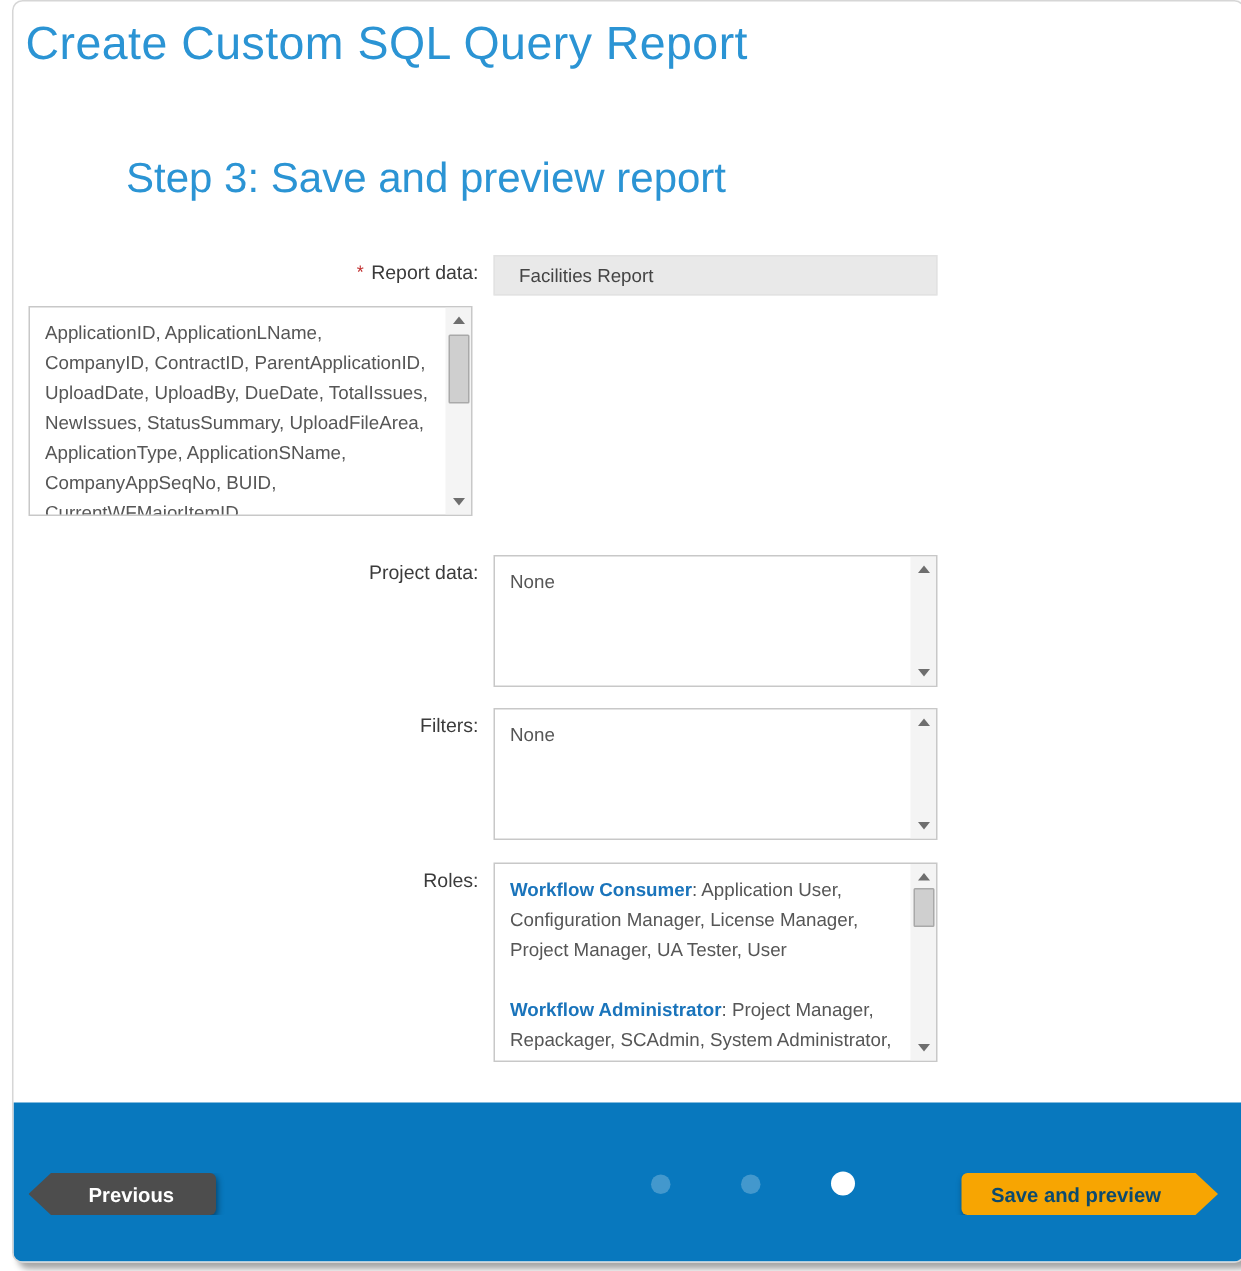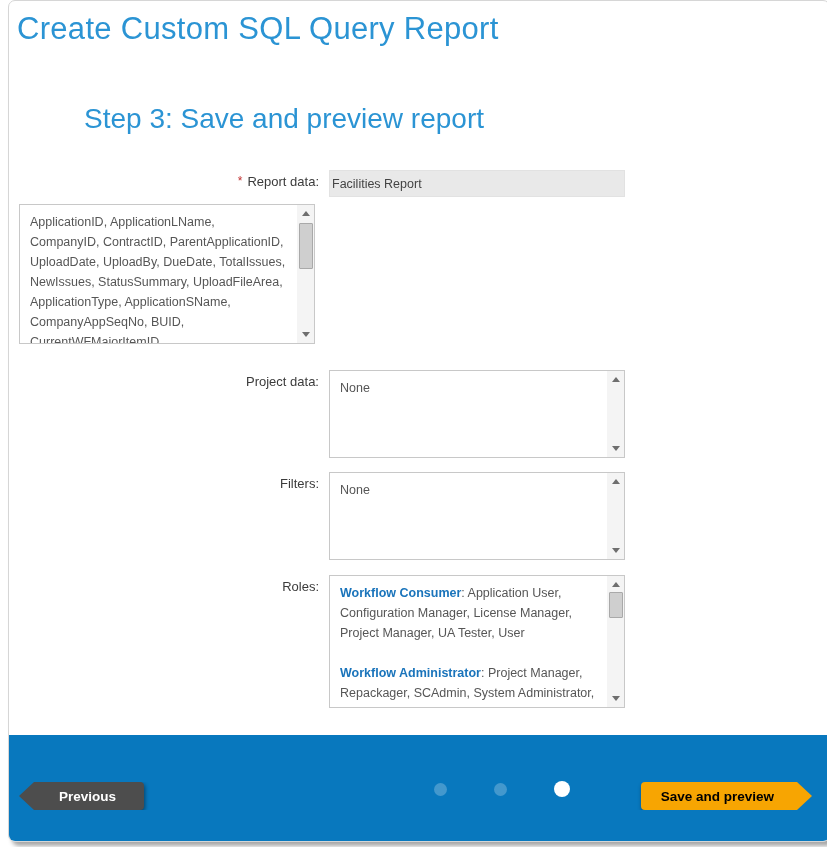--- a/index.html
+++ b/index.html
@@ -62,21 +62,21 @@
     flex: none;
     box-sizing: border-box;
     position: relative;
   }
   .text-input {
     width: 296px;
     height: 27px;
     box-sizing: border-box;
     background: #e9e9e9;
     border: 1px solid #e2e2e2;
-    padding: 0 2px;
+    padding: 0 16px;
     font-family: "Liberation Sans", sans-serif;
     font-size: 12.5px;
     color: #444444;
     outline: none;
   }
   .list-box {
     box-sizing: border-box;
     width: 296px;
     background: #ffffff;
     border: 1px solid #c8c8c8;
@@ -176,21 +176,21 @@
     color: #ffffff;
     border-radius: 0 4px 4px 0;
     clip-path: polygon(0 50%, 15px 0, 110% 0, 110% 100%, 15px 100%);
   }
   .btn-save {
     right: 17px;
     top: 47px;
     height: 28px;
     padding: 0 38px 0 20px;
     background: #f7a502;
-    color: #000000;
+    color: #0c4a6e;
     font-weight: 700;
     border-radius: 4px 0 0 4px;
     clip-path: polygon(-10% 0, calc(100% - 15px) 0, 100% 50%, calc(100% - 15px) 100%, -10% 100%);
   }
   .dots {
     position: absolute;
     left: 425px;
     top: 44px;
     height: 20px;
     display: flex;

